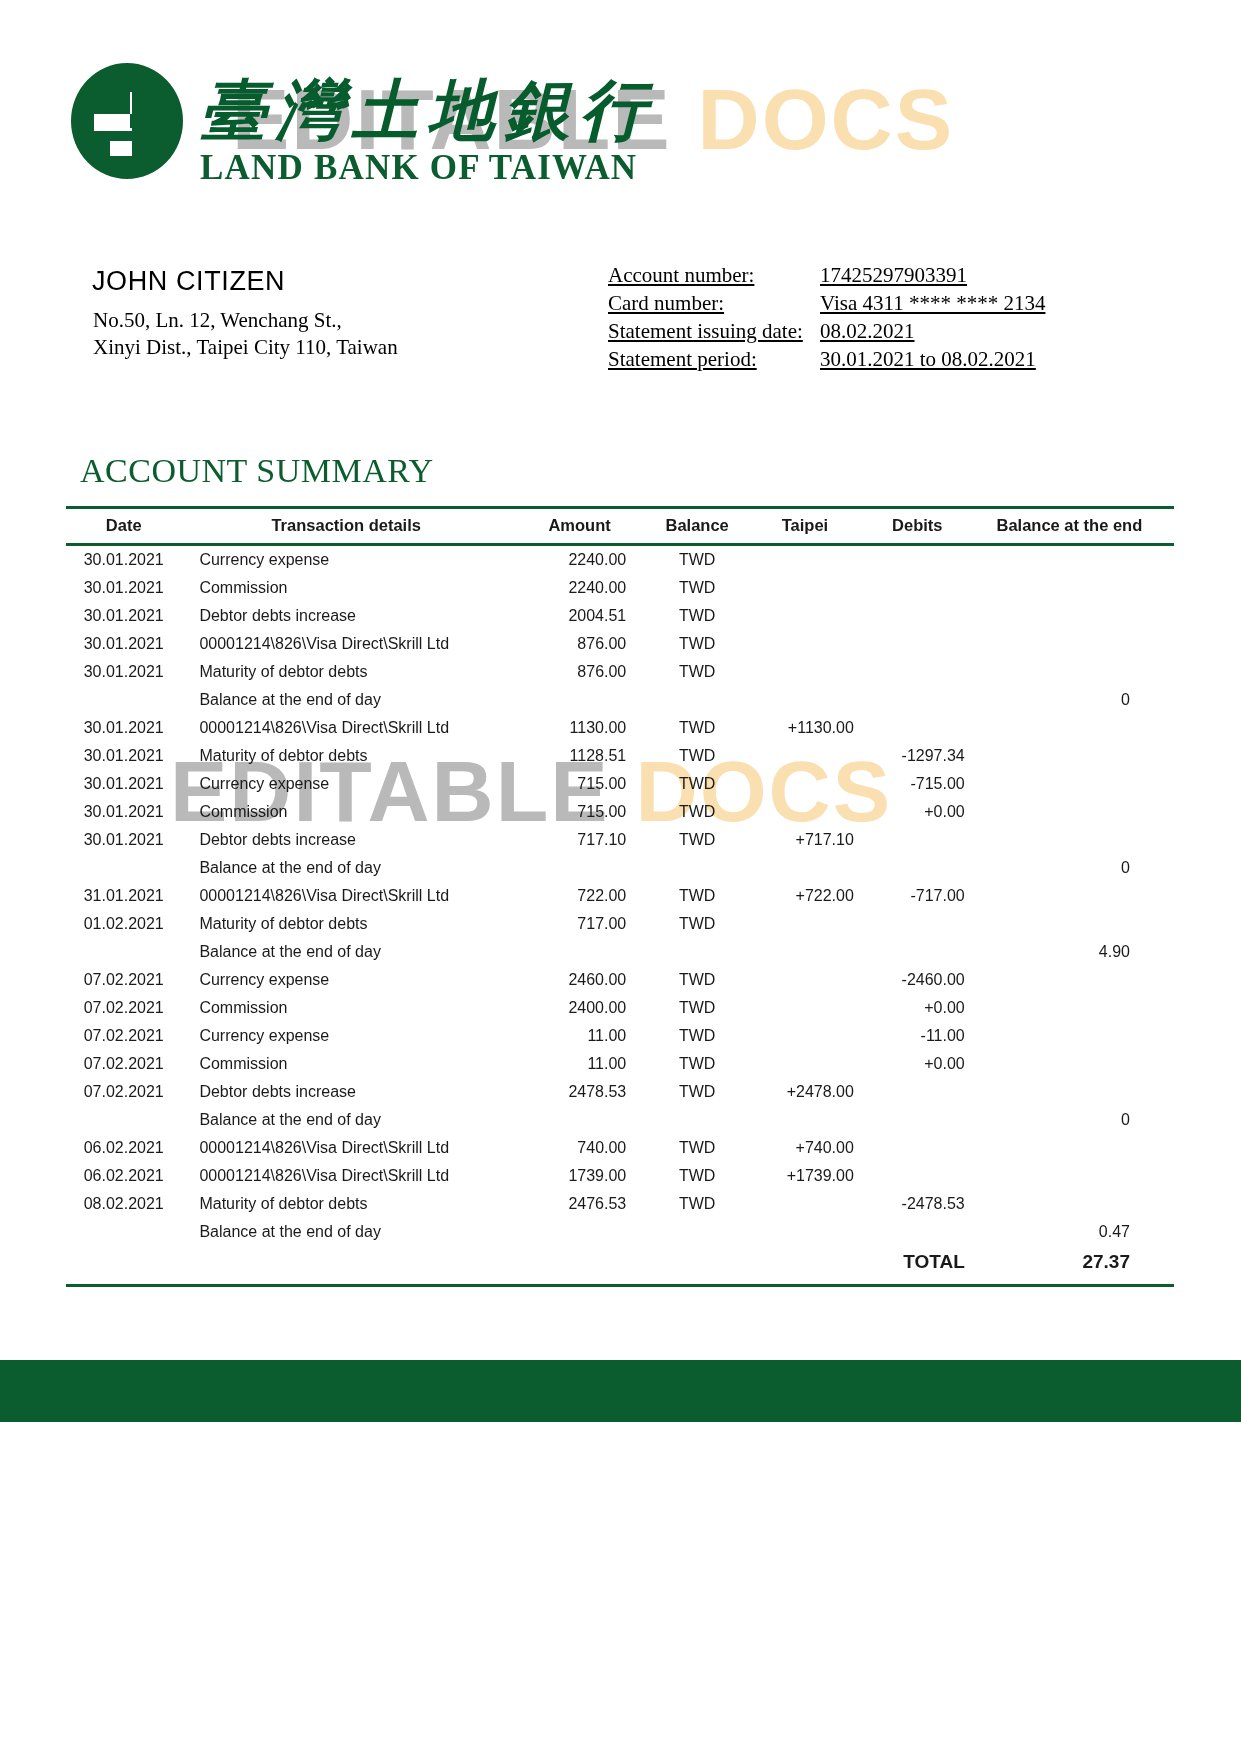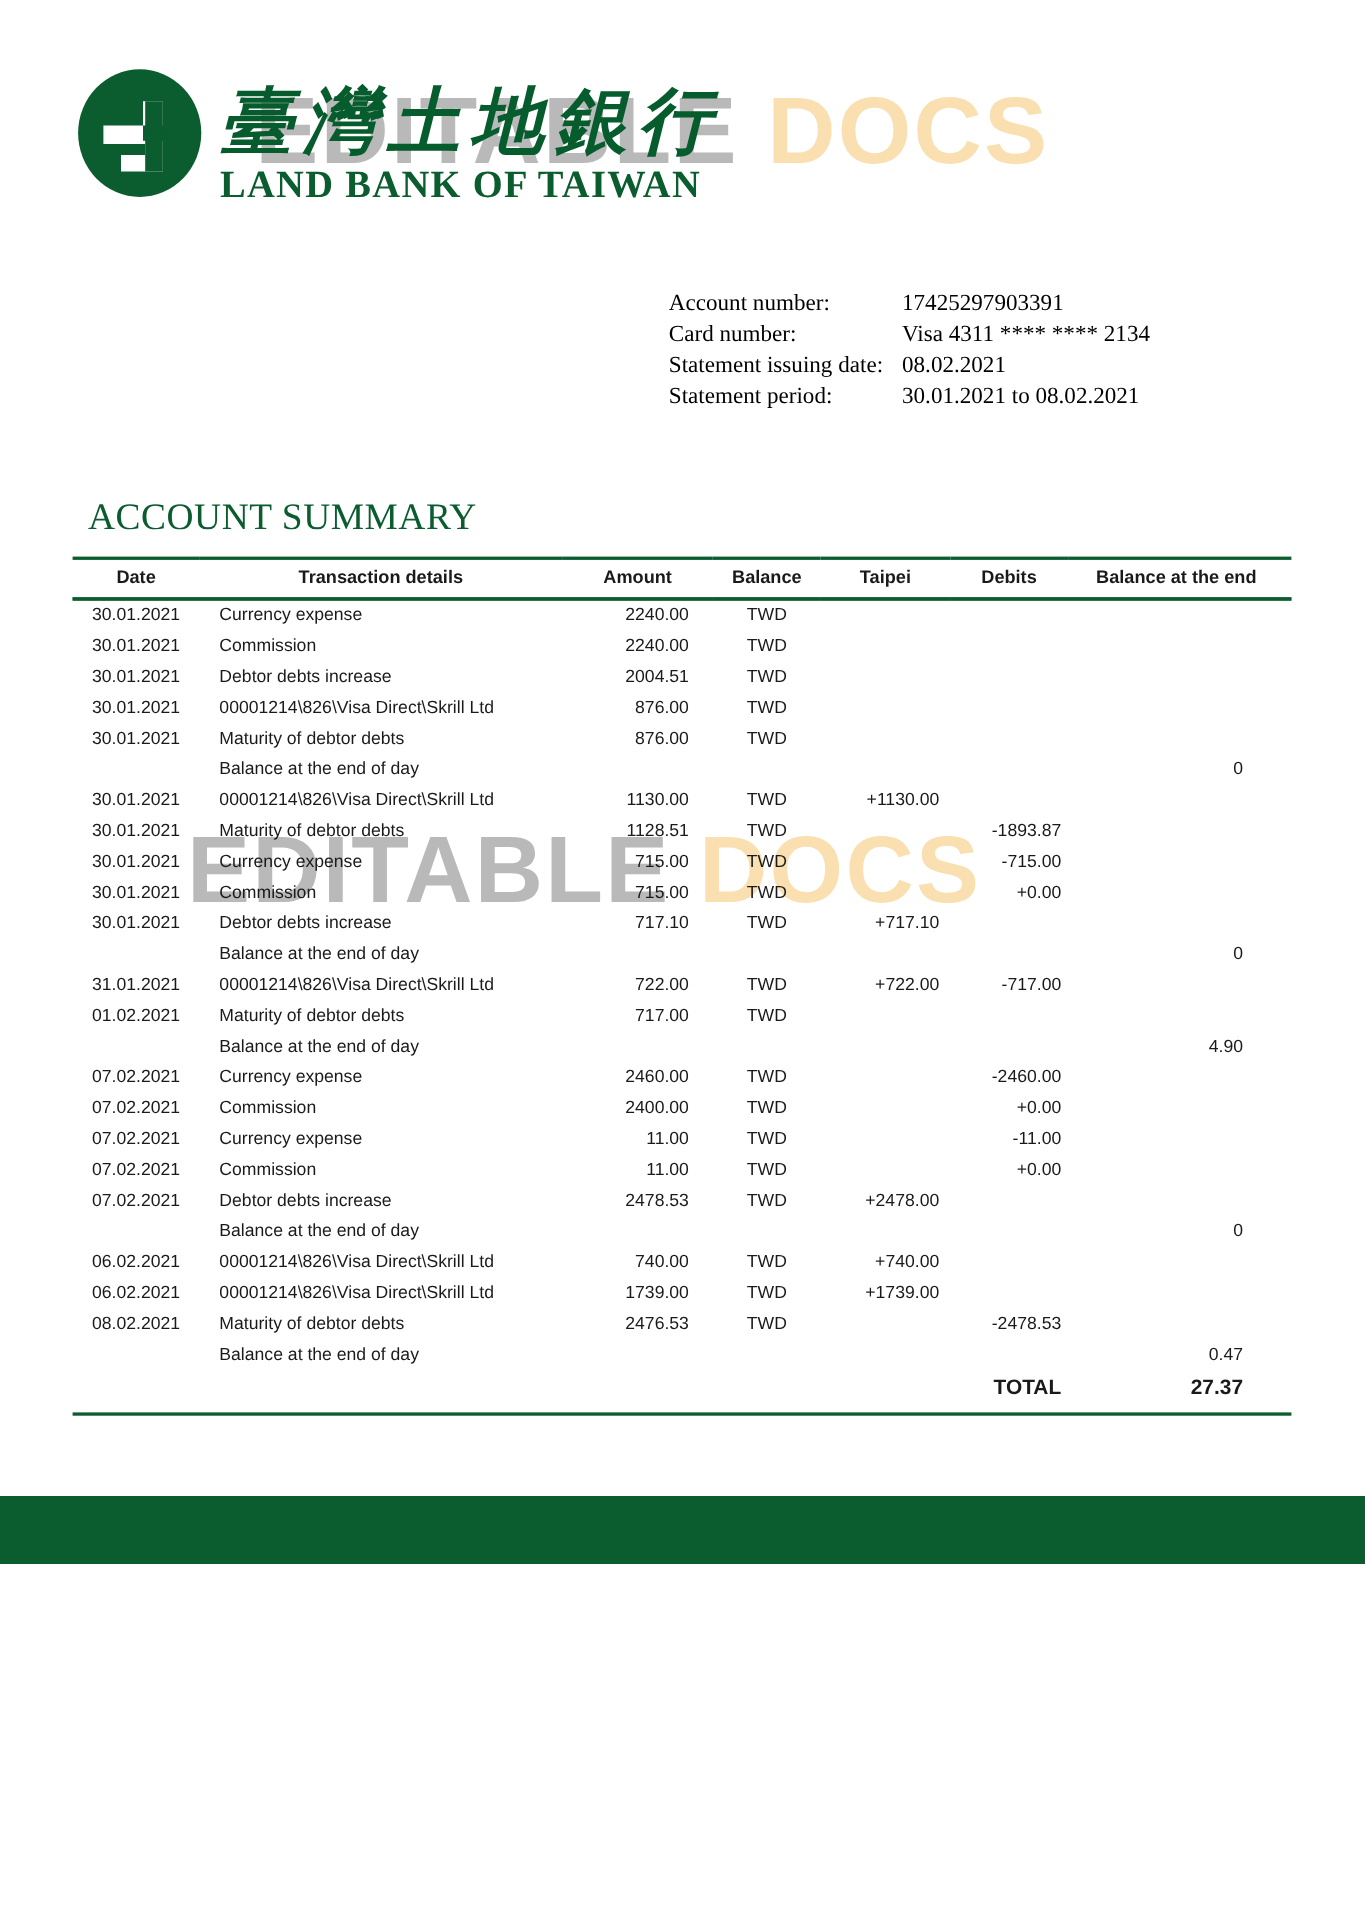--- a/index.html
+++ b/index.html
@@ -100,20 +100,21 @@
 
   .acct {
     position: absolute;
     left: 608px;
     top: 262px;
     z-index: 10;
     font-family: "Liberation Serif", serif;
     font-size: 21px;
     line-height: 1.33;
     color: #000;
+    text-decoration: underline;
   }
   .acct-row { display: flex; }
   .acct-label { width: 212px; flex: 0 0 212px; }
   .acct-val { white-space: nowrap; }
 
   
   .section-title {
     position: absolute;
     left: 80px;
     top: 452px;
@@ -231,20 +232,25 @@
       <svg viewBox="0 0 118 118" width="118" height="118" aria-hidden="true">
         <ellipse cx="59" cy="59" rx="56" ry="58" fill="#0b5c2e"></ellipse>
         <path d="M26 52 h36 v-22 h18 v22 h-18 v14 h18 v28 h-38 v-15 h22 v-10 h-38 z" fill="#ffffff"></path>
         <path d="M64 30 h16 v64 h-16 z" fill="#0b5c2e"></path>
       </svg>
     </span>
     <div class="bank-cjk">臺灣土地銀行</div>
     <div class="bank-en">LAND BANK OF TAIWAN</div>
   </div>
 
+  <div class="customer">
+    <div class="cust-name">JOHN CITIZEN</div>
+    <div class="cust-addr">No.50, Ln. 12, Wenchang St.,</div>
+    <div class="cust-addr">Xinyi Dist., Taipei City 110, Taiwan</div>
+  </div>
 
   <div class="acct">
     <div class="acct-row">
       <span class="acct-label">Account number:</span>
       <span class="acct-val">17425297903391</span>
     </div>
     <div class="acct-row">
       <span class="acct-label">Card number:</span>
       <span class="acct-val">Visa 4311 **** **** 2134</span>
     </div>
@@ -336,21 +342,21 @@
             <td class="c-cred">+1130.00</td>
             <td class="c-deb"></td>
             <td class="c-bal"></td>
           </tr>
           <tr class="">
             <td class="c-date">30.01.2021</td>
             <td class="c-det">Maturity of debtor debts</td>
             <td class="c-amt">1128.51</td>
             <td class="c-cur">TWD</td>
             <td class="c-cred"></td>
-            <td class="c-deb">-1893.87</td>
+            <td class="c-deb">-1297.34</td>
             <td class="c-bal"></td>
           </tr>
           <tr class="">
             <td class="c-date">30.01.2021</td>
             <td class="c-det">Currency expense</td>
             <td class="c-amt">715.00</td>
             <td class="c-cur">TWD</td>
             <td class="c-cred"></td>
             <td class="c-deb">-715.00</td>
             <td class="c-bal"></td>

